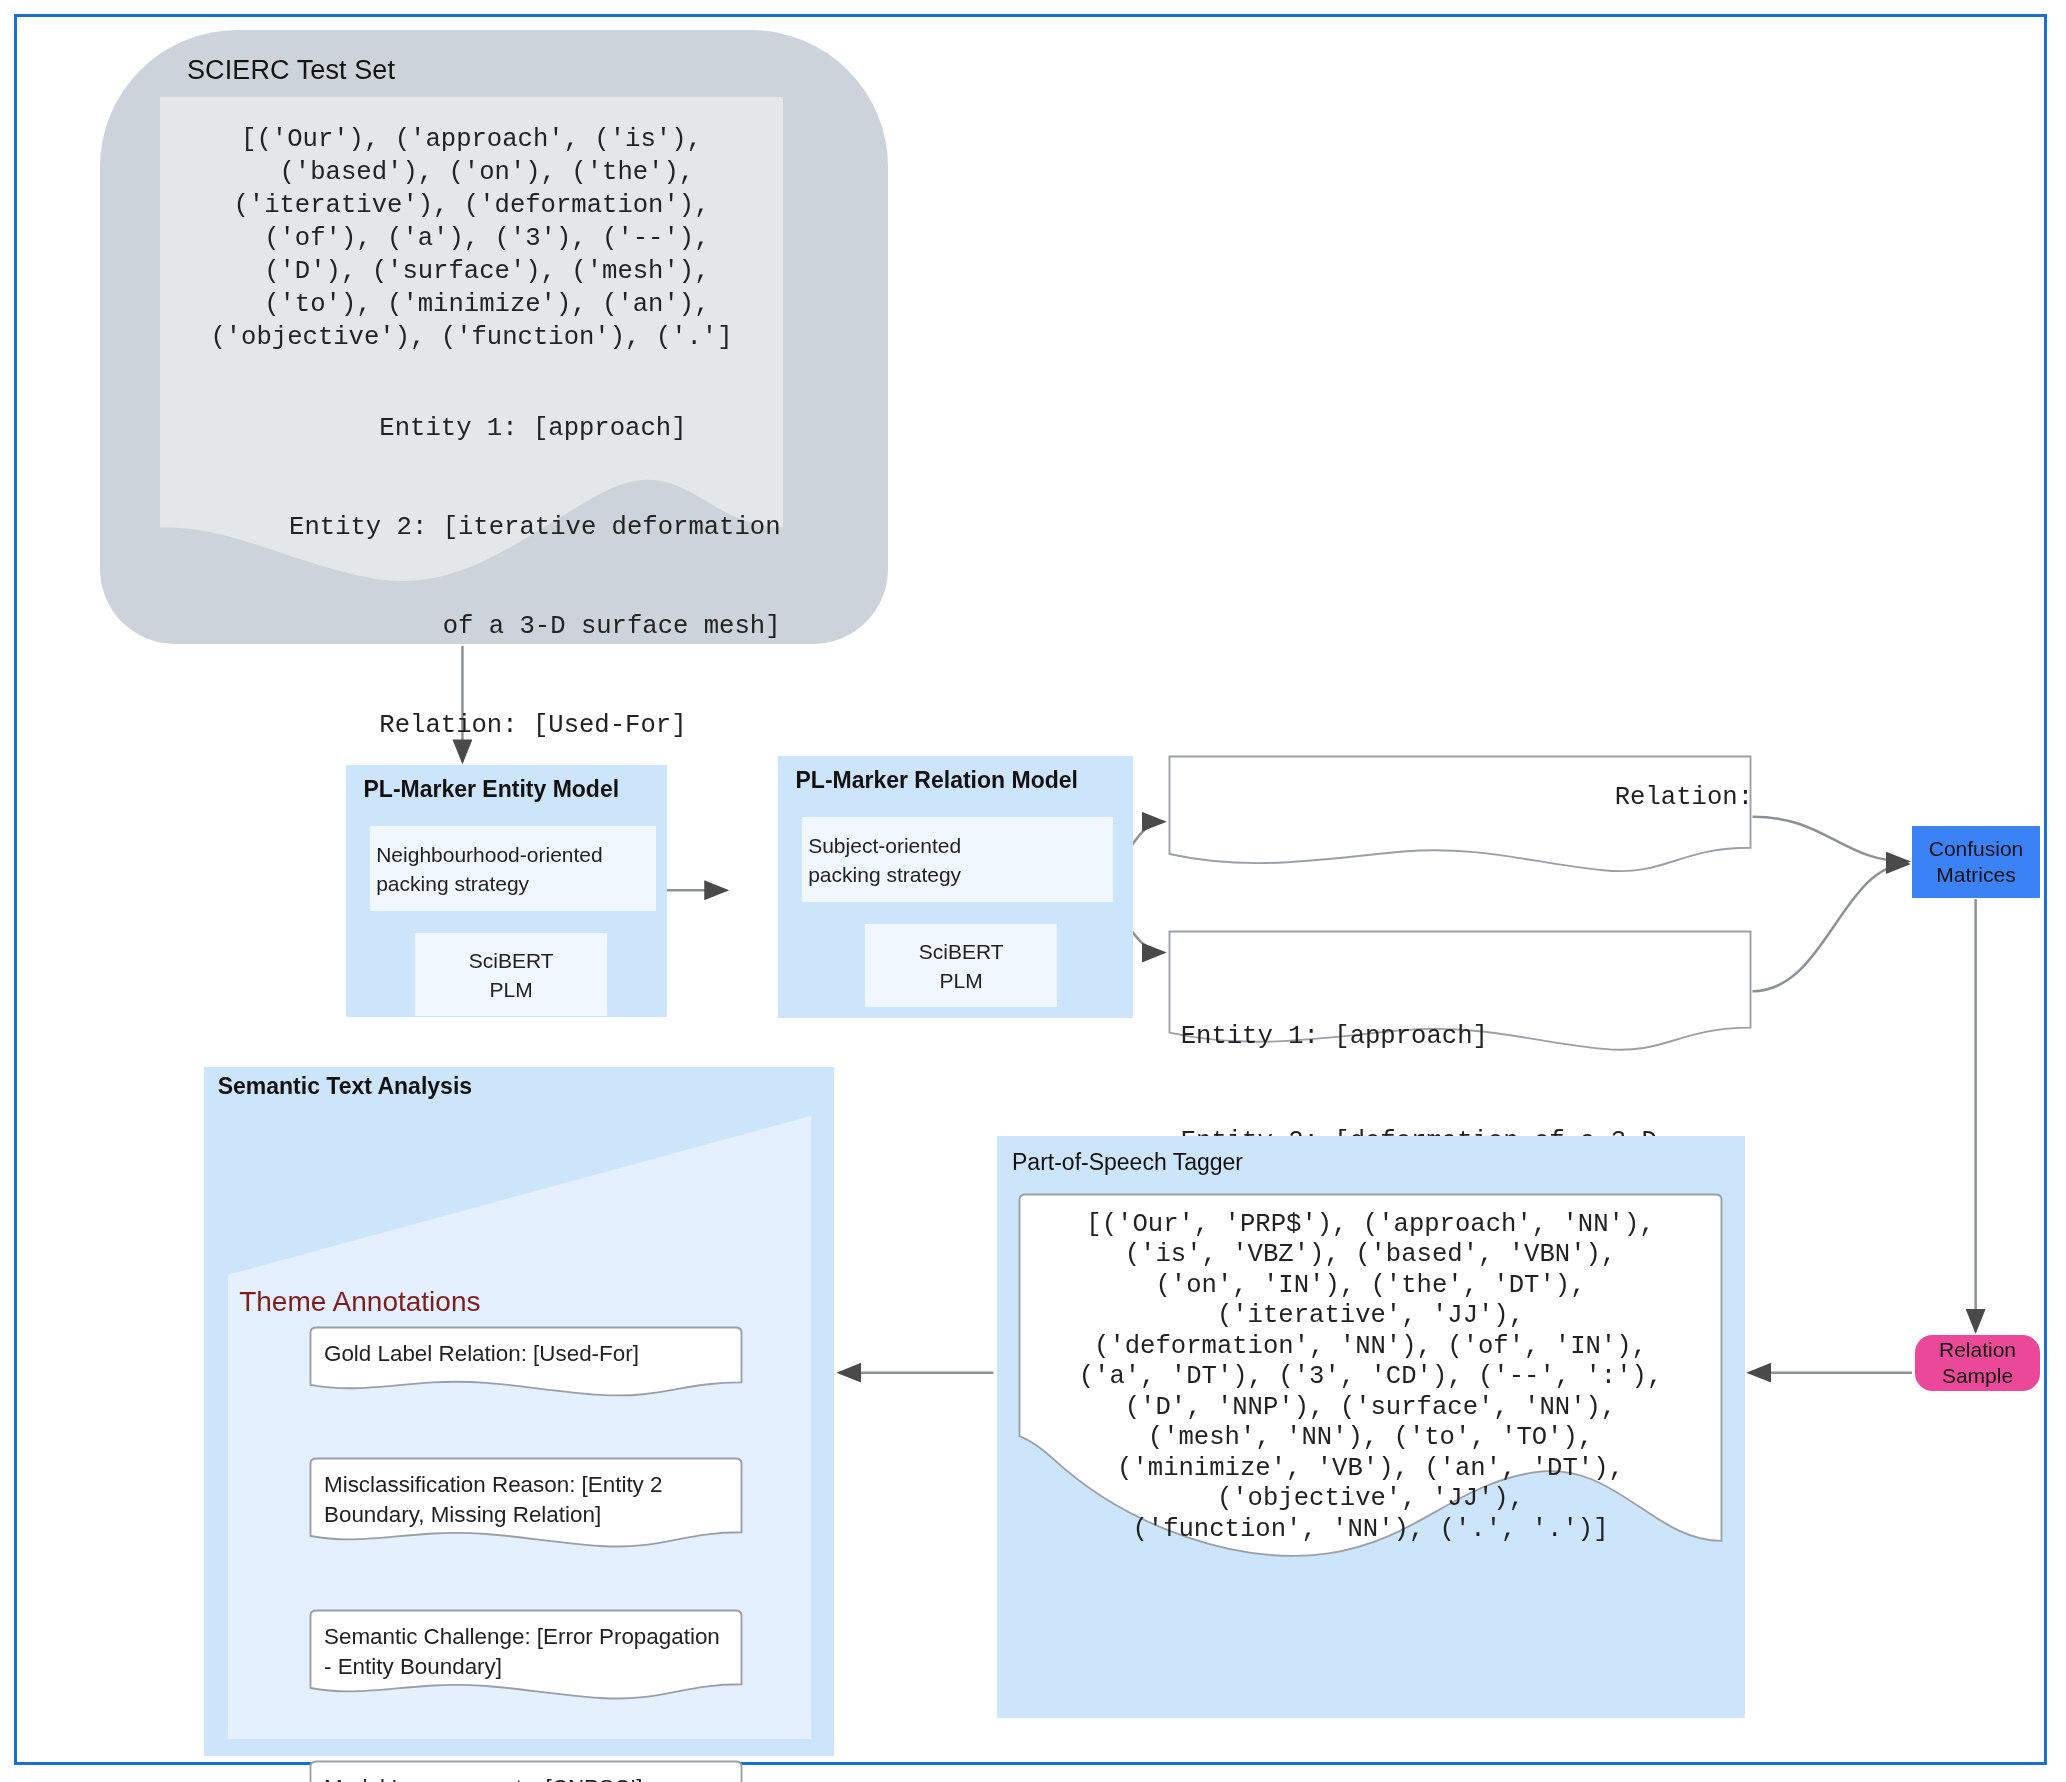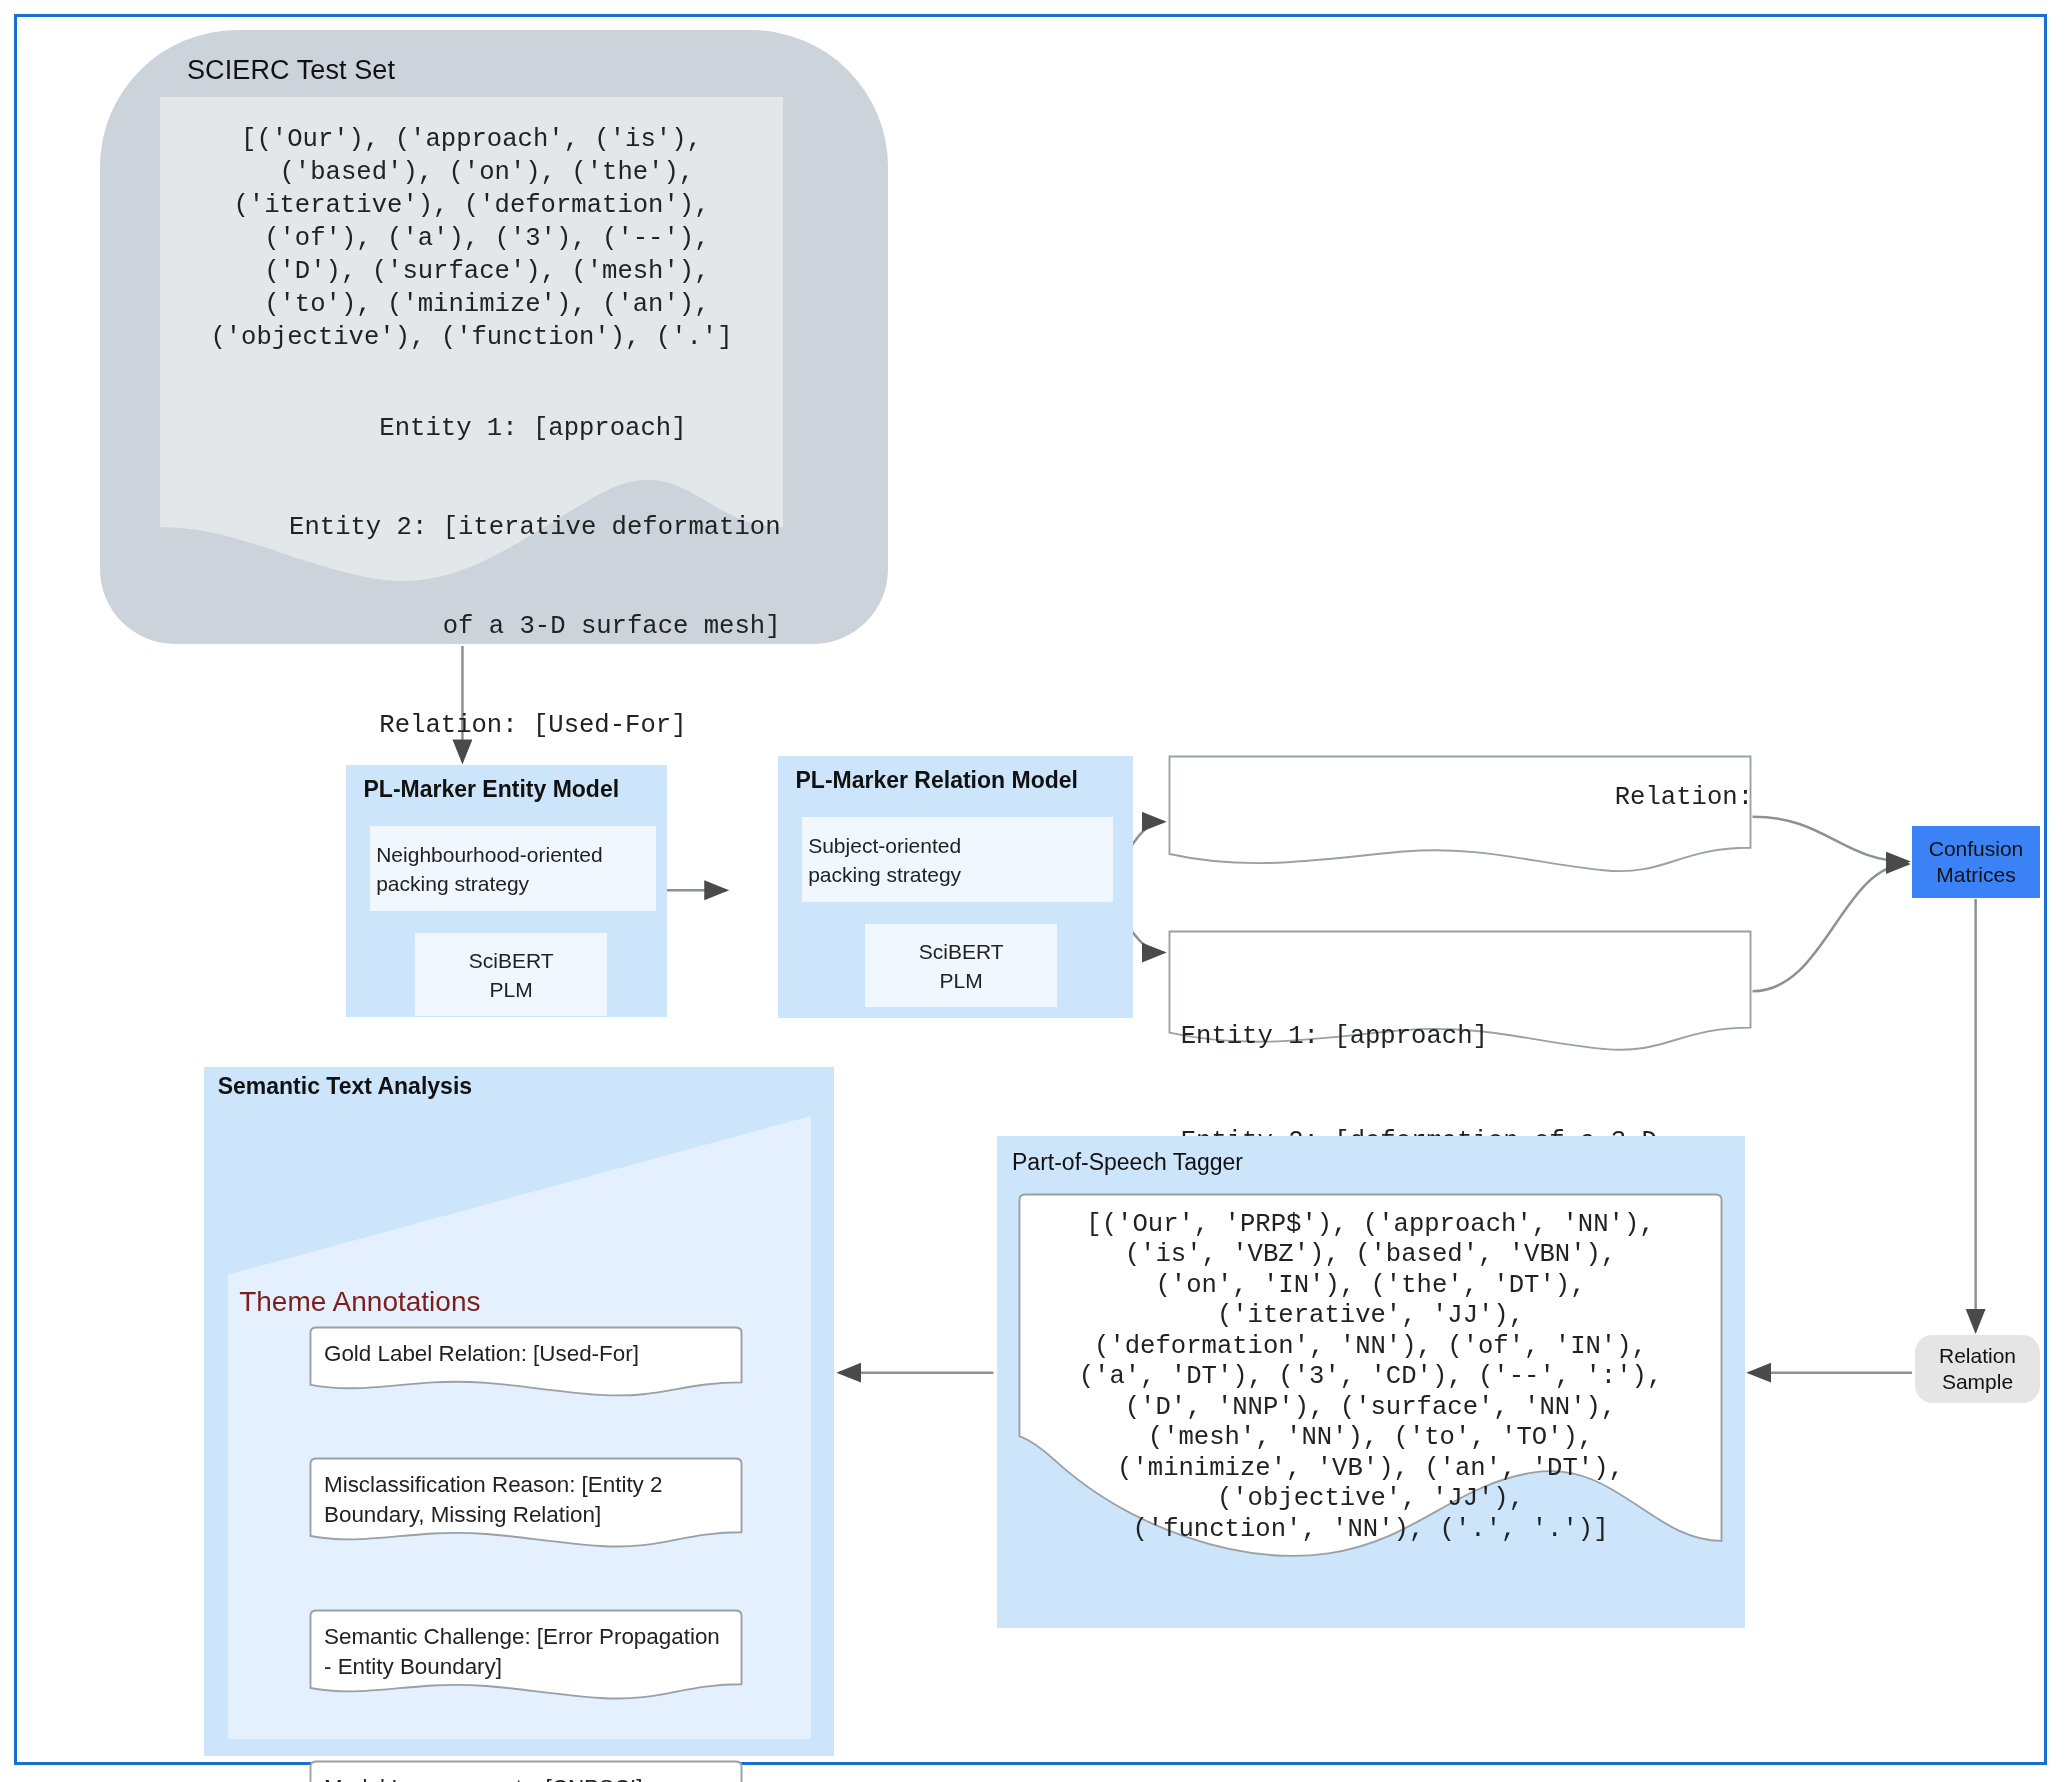--- a/index.html
+++ b/index.html
@@ -102,22 +102,22 @@
 
   
   #confusion{
     left:1912px; top:826px; width:128px; height:72px;
     background:#3b82f6;
     display:flex; align-items:center; justify-content:center;
   }
   #confusion span{ font-size:21px; line-height:26px; text-align:center; color:#111; }
 
   #relation-sample{
-    left:1915px; top:1335px; width:125px; height:68px;
-    background:#e5e5e5; border-radius:17.5px;
+    left:1915px; top:1335px; width:125px; height:56px;
+    background:#ec4899; border-radius:17.5px;
     display:flex; align-items:center; justify-content:center;
   }
   #relation-sample span{ font-size:21px; line-height:26px; text-align:center; color:#111; }
 
   
   #sta{
     left:204px; top:1067px; width:630px; height:689px;
     background:#cde5fa;
   }
   #sta-title{
@@ -143,21 +143,21 @@
   #theme-2{ top:492px; height:100px; }
   #theme-3{ top:643px; height:78px; }
   .theme-doc .doctext{
     position:relative; font-family:"Liberation Sans",sans-serif;
     font-size:22.4px; line-height:30px; text-align:left; color:#222;
     padding:13.7px 16px 0 16px; white-space:normal;
   }
 
   
   #pos{
-    left:997px; top:1136px; width:748px; height:492px;
+    left:997px; top:1136px; width:748px; height:582px;
     background:#cde5fa;
   }
   #pos-title{
     position:absolute; left:15px; top:12.5px;
     font-size:23px; color:#111; white-space:nowrap;
   }
   #pos-doc{
     position:absolute; left:20px; top:56px;
     width:707px; height:405px;
   }

